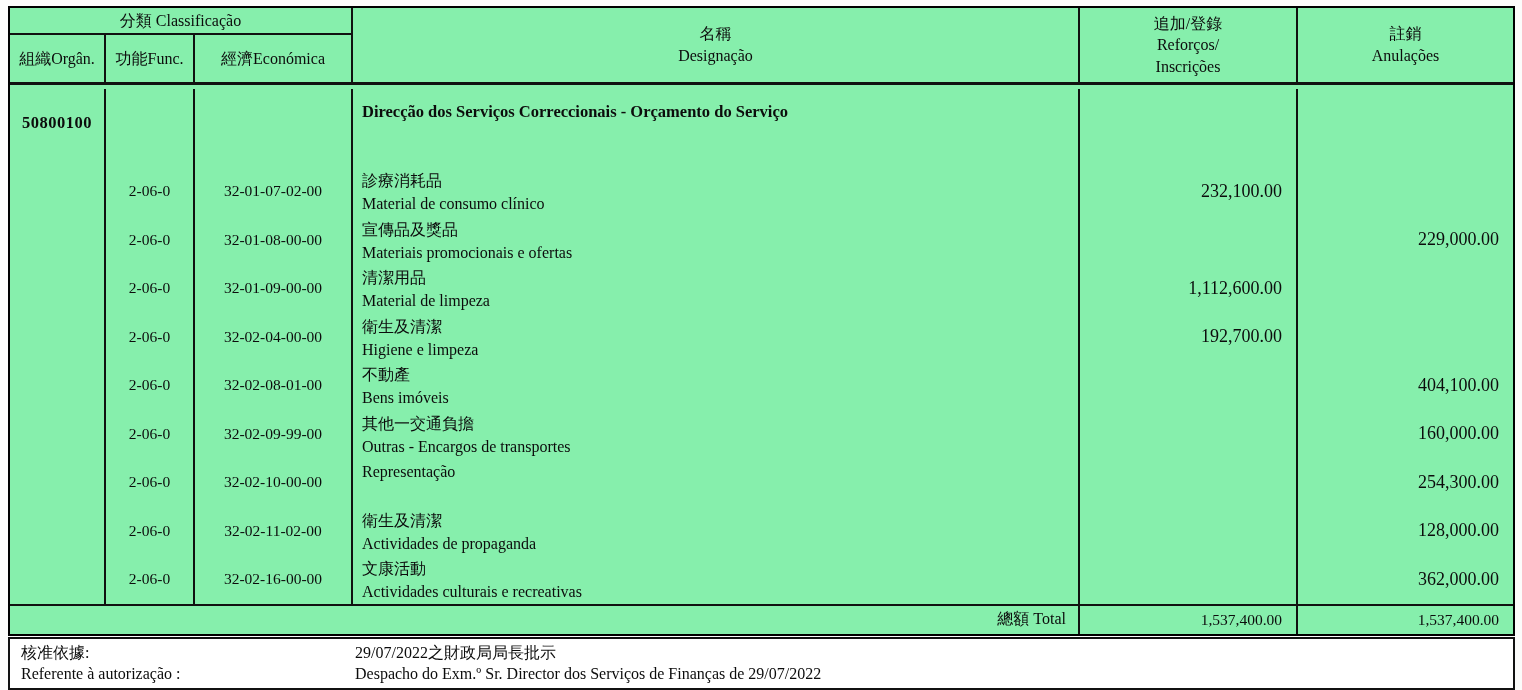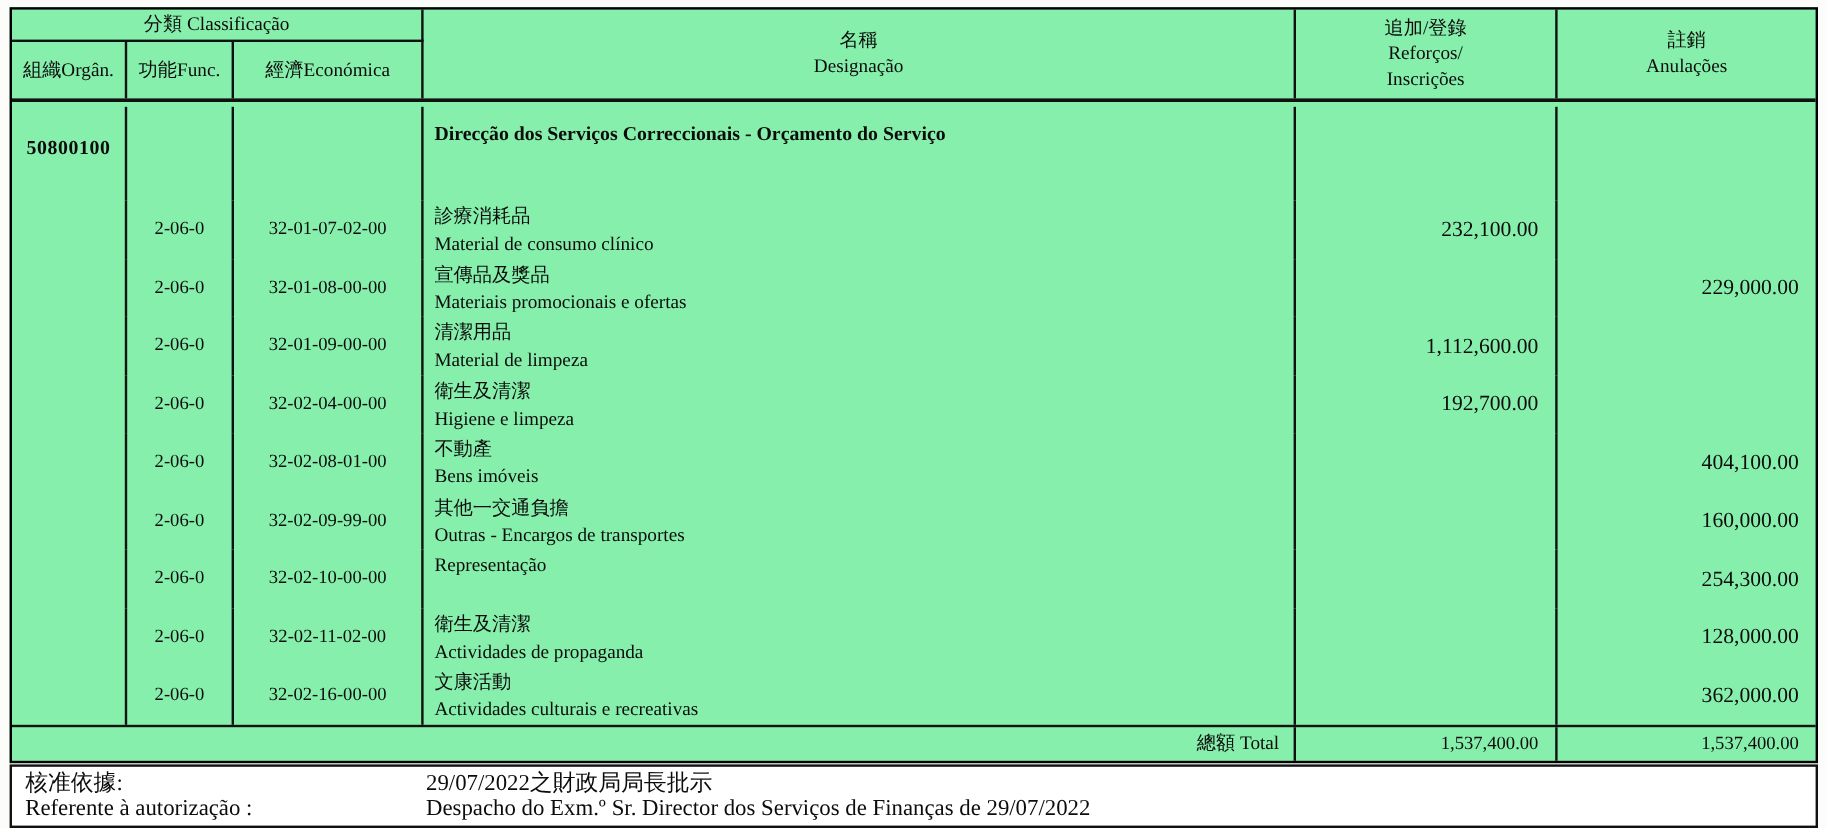--- a/index.html
+++ b/index.html
@@ -64,21 +64,21 @@
     border-top:2px solid #111;
     display:grid; grid-template-columns:1070px 218px 1fr;
     height:30px;
   }
   .total-label { border-right:2px solid #111; font-size:16px; display:flex; align-items:center; justify-content:flex-end; padding-right:12px; }
   .total-amt { font-size:15.5px; display:flex; align-items:center; justify-content:flex-end; padding-right:14px; }
   .total-amt.mid { border-right:2px solid #111; }
 
   
   .auth-box { border:2px solid #111; border-top-width:2px; margin-top:1px; background:#fff; padding:3px 0 4px 0; }
-  .auth-line { display:flex; font-size:19px; line-height:21px; }
+  .auth-line { display:flex; font-size:16px; line-height:21px; }
   .auth-label { width:345px; padding-left:11px; flex:0 0 345px; }
   .auth-value { flex:1; }
 </style>
 </head>
 <body>
 
 <div class="sheet">
 
   <div class="budget-table">
 

